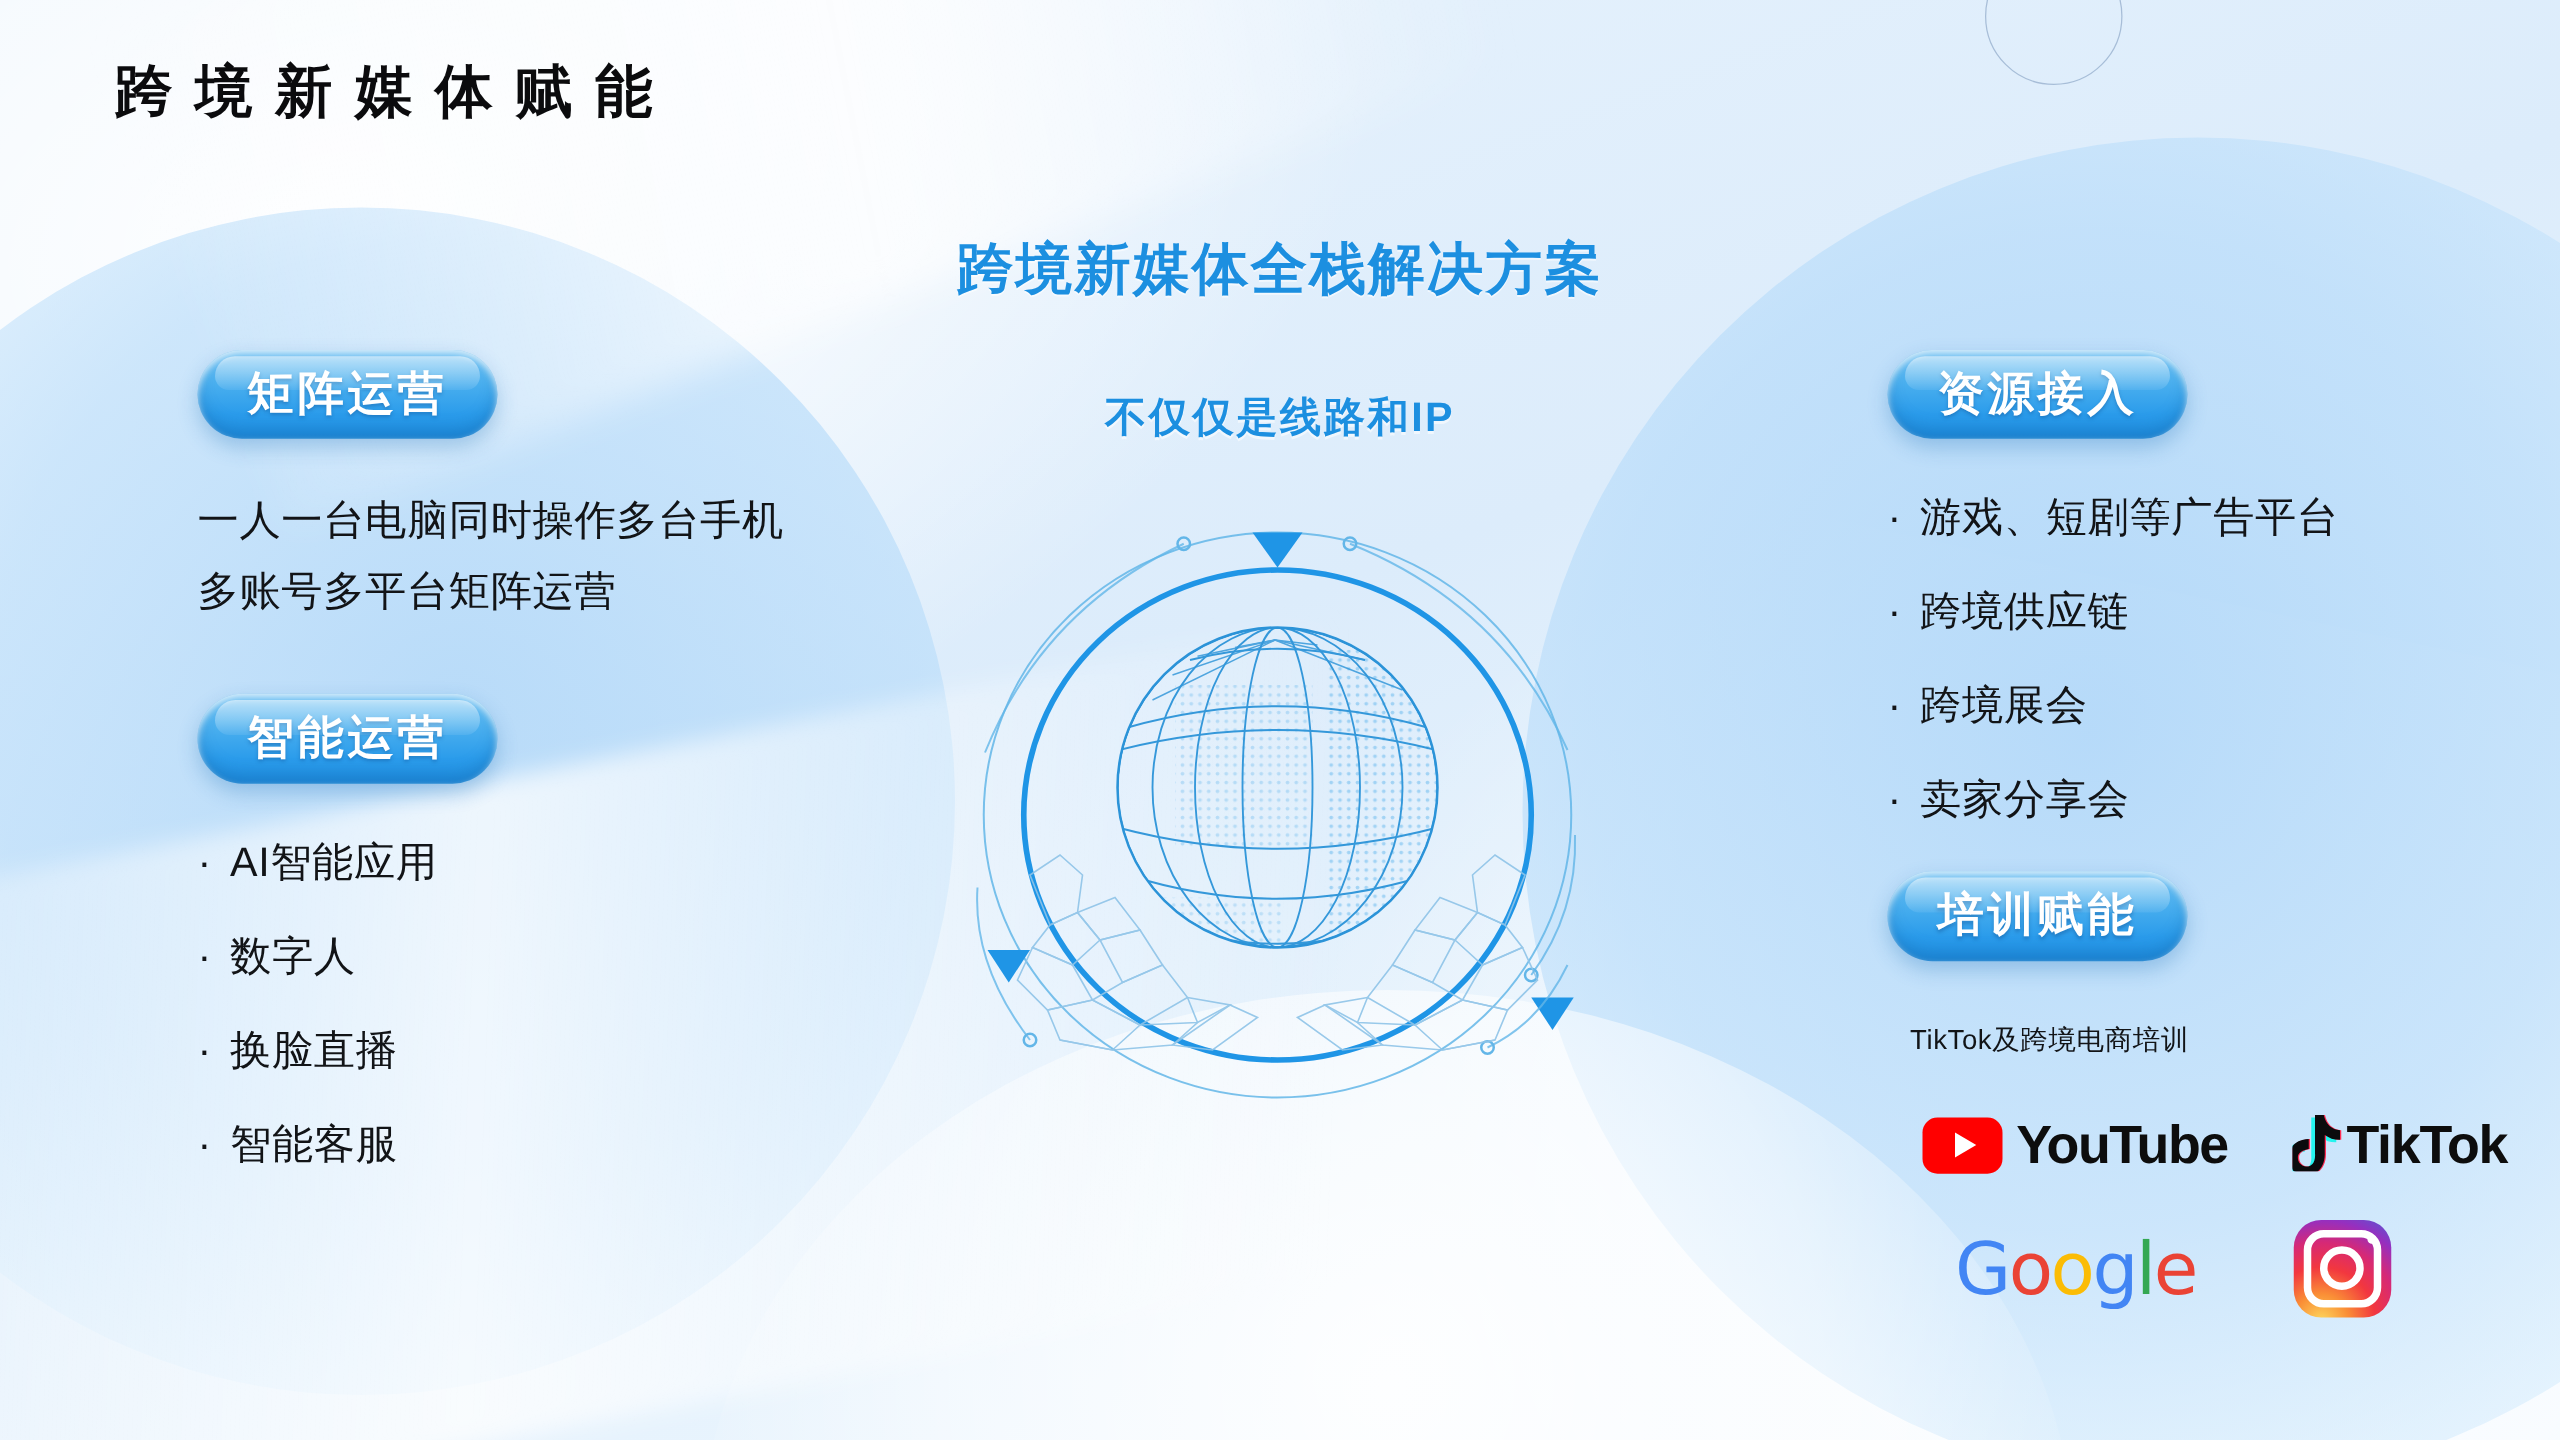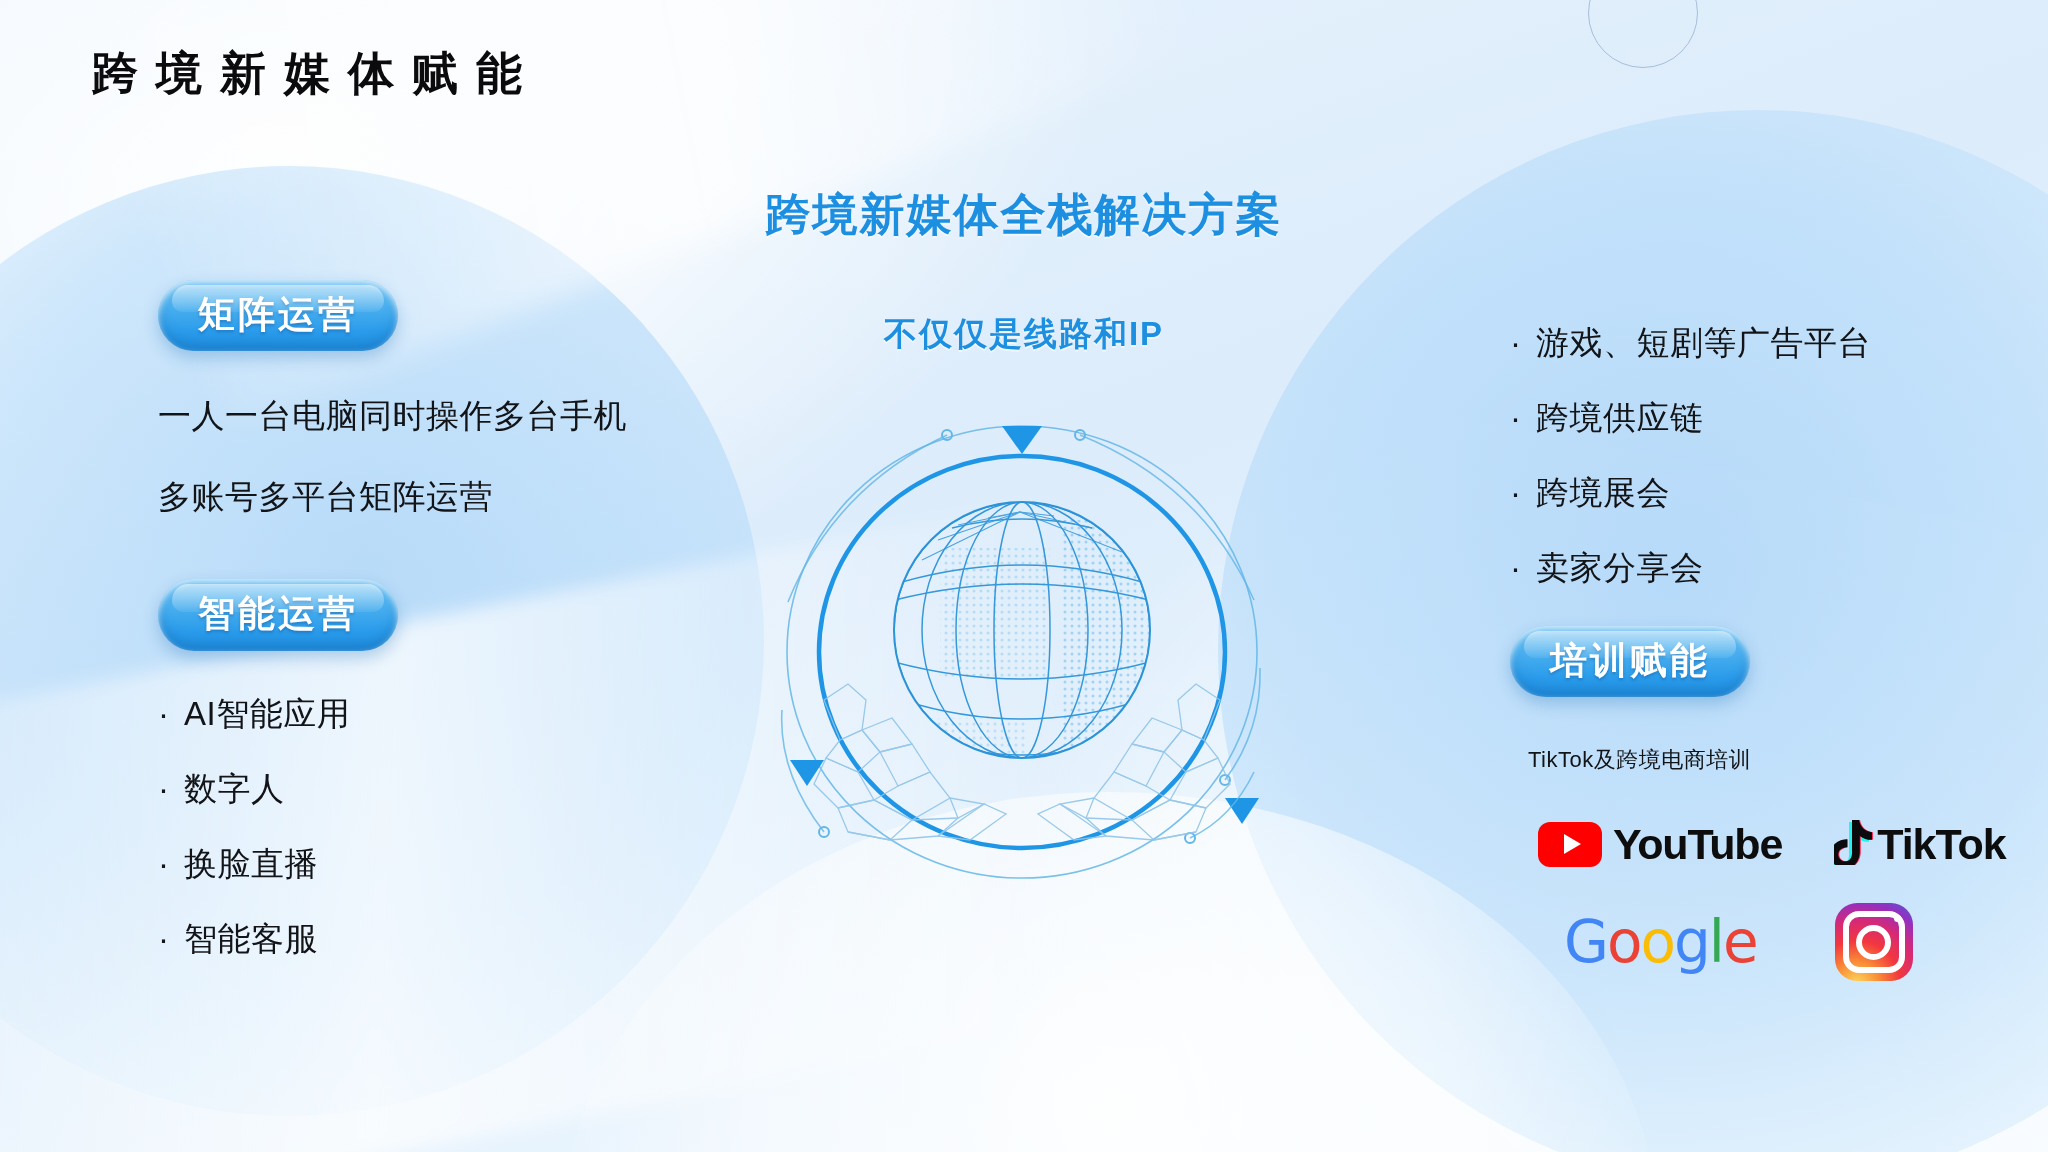--- a/index.html
+++ b/index.html
@@ -88,21 +88,21 @@
     line-height:1.12;white-space:nowrap;
     text-shadow:0 2px 3px rgba(20,85,150,.45);
   }
   .pill::after{
     content:"";position:absolute;left:14px;right:14px;top:5px;height:38%;
     border-radius:40px 40px 28px 28px;
     background:linear-gradient(180deg,rgba(255,255,255,.55) 0%,rgba(255,255,255,.08) 100%);
     pointer-events:none;
   }
   .para{
-    font-size:33px;color:#121417;line-height:1;margin-top:48px;
+    font-size:33px;color:#121417;line-height:1;margin-top:24px;
     white-space:nowrap;letter-spacing:.5px;
   }
   .para.first{margin-top:48px;}
   .bullets{margin-top:46px;}
   .bullet{
     font-size:33px;color:#121417;line-height:1;
     margin-bottom:42px;white-space:nowrap;letter-spacing:.5px;
   }
   .bullet .dot{display:inline-block;width:26px;color:#121417;}
   .plain-line{
@@ -264,20 +264,21 @@
         <div class="bullet"><span class="dot">·</span><span>换脸直播</span></div>
         <div class="bullet"><span class="dot">·</span><span>智能客服</span></div>
       </div>
     </div>
 
   </div>
 
   <div class="col col-right">
 
     <div>
+      <div class="pill">资源接入</div>
       <div class="bullets">
         <div class="bullet"><span class="dot">·</span><span>游戏、短剧等广告平台</span></div>
         <div class="bullet"><span class="dot">·</span><span>跨境供应链</span></div>
         <div class="bullet"><span class="dot">·</span><span>跨境展会</span></div>
         <div class="bullet"><span class="dot">·</span><span>卖家分享会</span></div>
       </div>
     </div>
 
     <div style="margin-top:16px;">
       <div class="pill">培训赋能</div>

